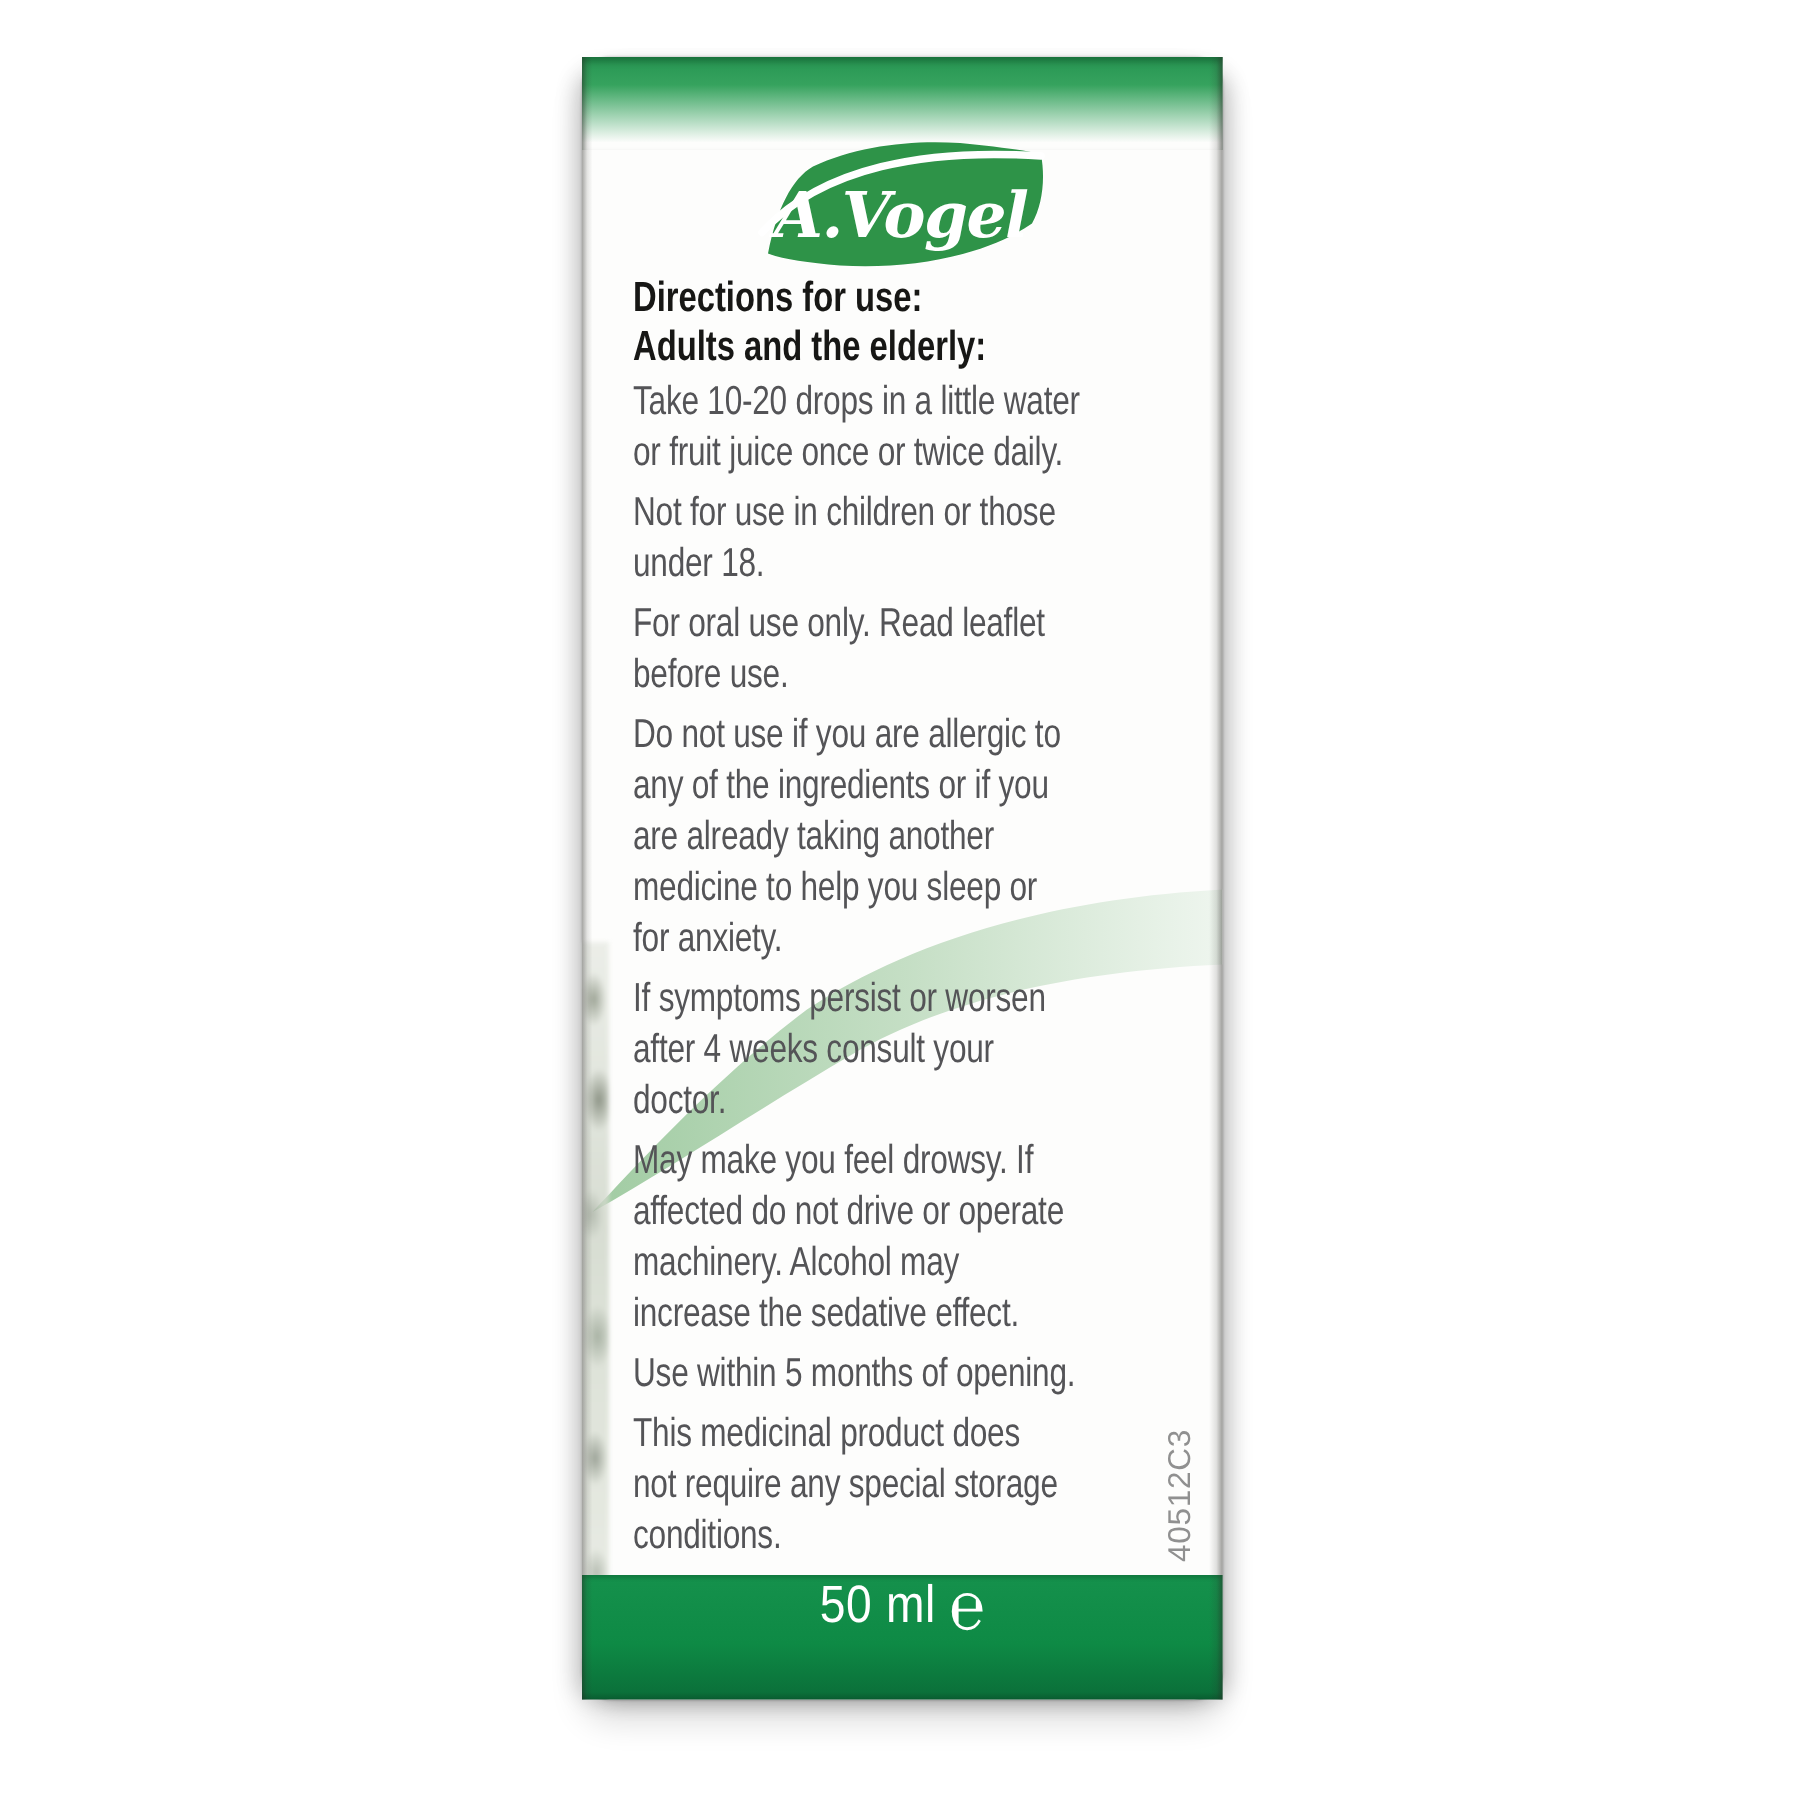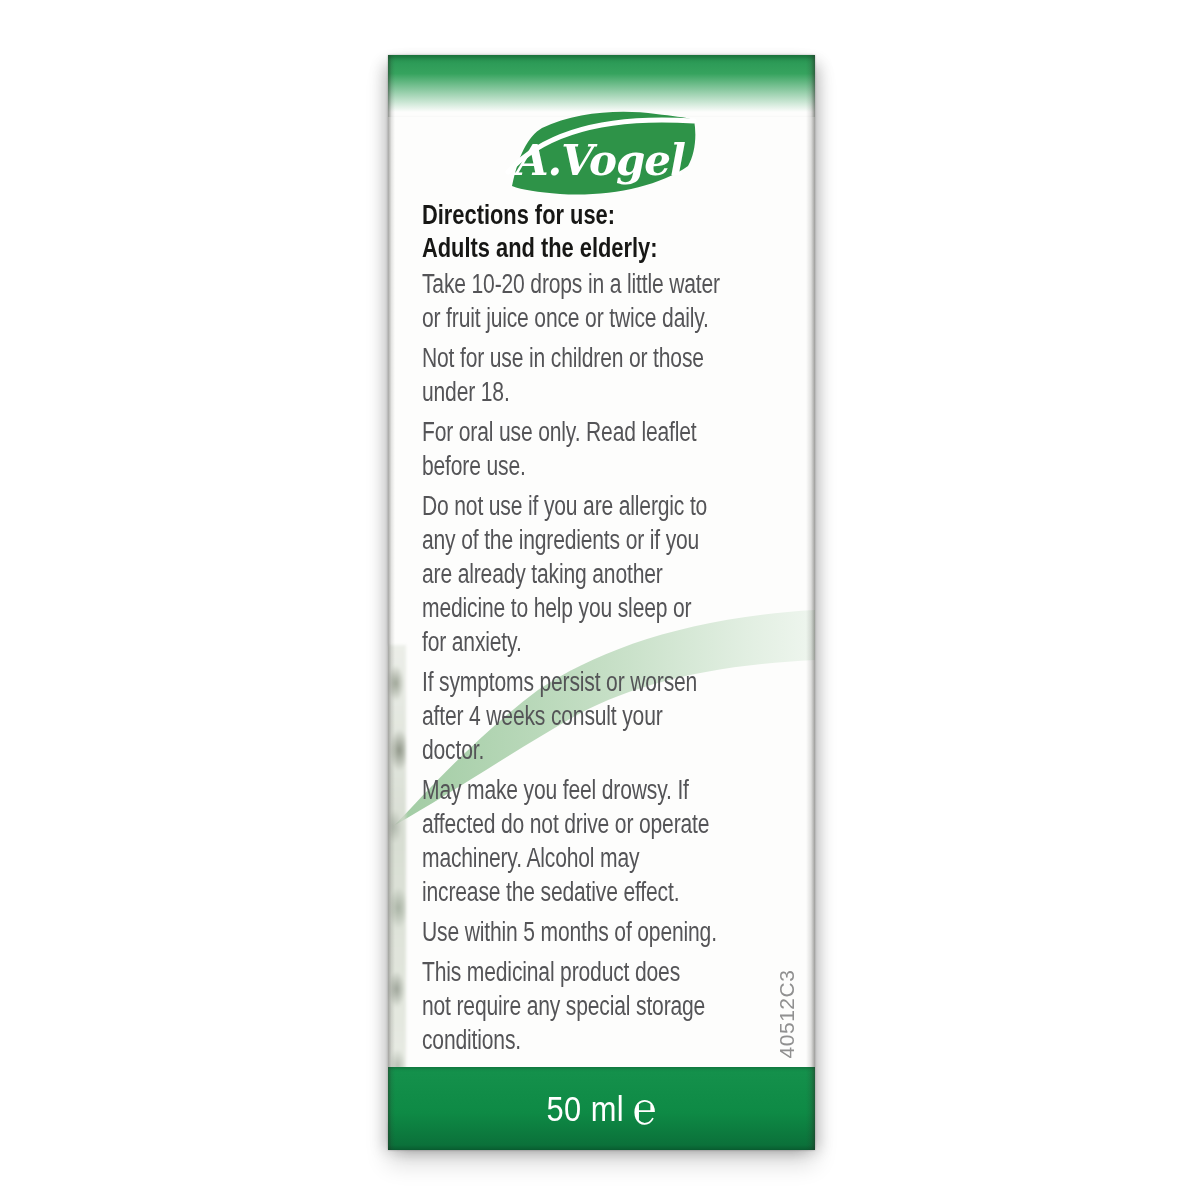--- a/index.html
+++ b/index.html
@@ -1,29 +1,29 @@
 <!DOCTYPE html>
 <html style="--logo-green: #2e9348; --band-green: #0e8a45; --band-top-green: #269552; --swoosh-green: #9cc99e; --body-text: #545457;"><head>
 <meta charset="utf-8">
 <style>
   html,body{margin:0;padding:0;background:#ffffff;}
   .stage{position:relative;width:1200px;height:1199px;background:#ffffff;overflow:hidden;
          font-family:"Liberation Sans",sans-serif;}
-  .box{position:absolute;left:388px;top:55px;width:427px;height:1095px;background:#fdfdfc;
+  .box{position:absolute;left:388px;top:38px;width:427px;height:1095px;background:#fdfdfc;
        box-shadow:0 0 2px rgba(0,0,0,.28),
                   8px 4px 14px -4px rgba(0,0,0,.20),
                   -8px 4px 14px -4px rgba(0,0,0,.18),
-                  0 14px 22px rgba(0,0,0,.14);}
+                  0 14px 22px rgba(0,0,0,.14);border-radius:19px;}
   
   .top-band{position:absolute;left:0;top:0;width:100%;height:62px;
     background:linear-gradient(180deg,var(--band-top-green,#269552) 0%,#36a35e 30%,rgba(255,255,255,0) 92%);
     box-shadow:inset 0 3px 4px rgba(0,40,15,.35);}
   
   .bottom-band{position:absolute;left:0;top:1012px;width:100%;height:83px;
-    display:flex;align-items:center;justify-content:center;
+    display:flex;align-items:flex-start;justify-content:center;
     background:linear-gradient(180deg,#15914c 0%,var(--band-green,#0e8a45) 55%,#0b713a 94%,#095c30 100%);
     box-shadow:inset 0 2px 3px rgba(0,0,0,.18);}
   .volume-wrap{display:flex;align-items:center;transform:scaleX(.88);color:#ffffff;}
   .volume-text{font-size:35px;letter-spacing:.5px;}
   .estimated-sign{font-size:45px;line-height:35px;margin-left:10px;font-weight:400;}
   
   .edge-left{position:absolute;left:0;top:0;bottom:0;width:7px;
     background:linear-gradient(90deg,rgba(45,45,40,.42),rgba(45,45,40,.12) 50%,rgba(0,0,0,0));}
   .edge-right{position:absolute;right:0;top:0;bottom:0;width:9px;
     background:linear-gradient(270deg,rgba(45,45,40,.46),rgba(45,45,40,.14) 45%,rgba(0,0,0,0));}

